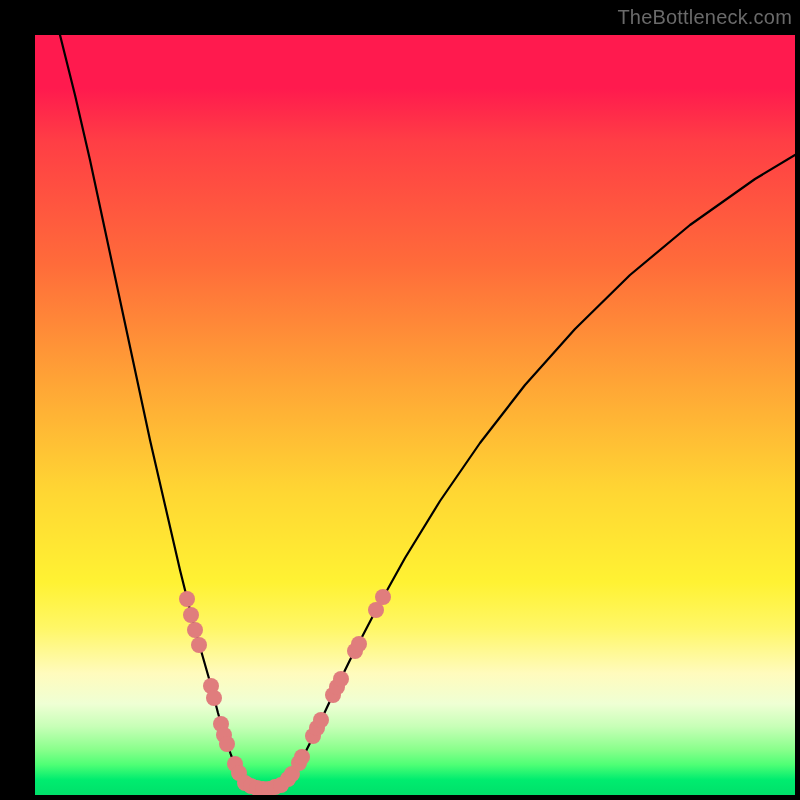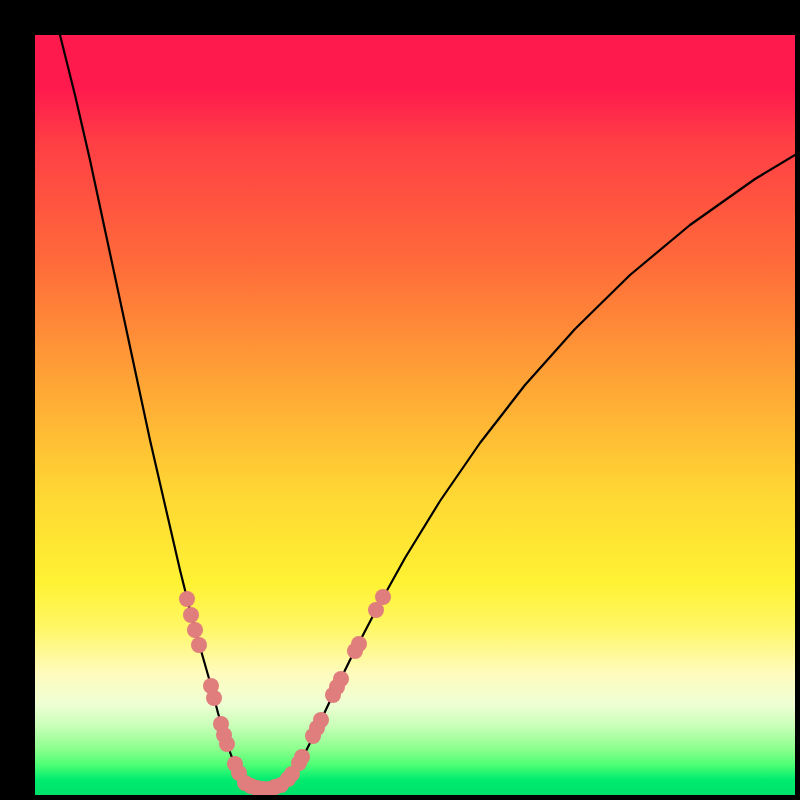--- a/index.html
+++ b/index.html
@@ -110,13 +110,14 @@
           <circle cx="298" cy="660" r="8" fill="#e07d7d"></circle>
           <circle cx="302" cy="652" r="8" fill="#e07d7d"></circle>
           <circle cx="306" cy="644" r="8" fill="#e07d7d"></circle>
           <circle cx="320" cy="616" r="8" fill="#e07d7d"></circle>
           <circle cx="324" cy="609" r="8" fill="#e07d7d"></circle>
           <circle cx="341" cy="575" r="8" fill="#e07d7d"></circle>
           <circle cx="348" cy="562" r="8" fill="#e07d7d"></circle>
         </g>
     </svg>
   </div>
+  <div class="watermark">TheBottleneck.com</div>
 </div>
 
 </body></html>

